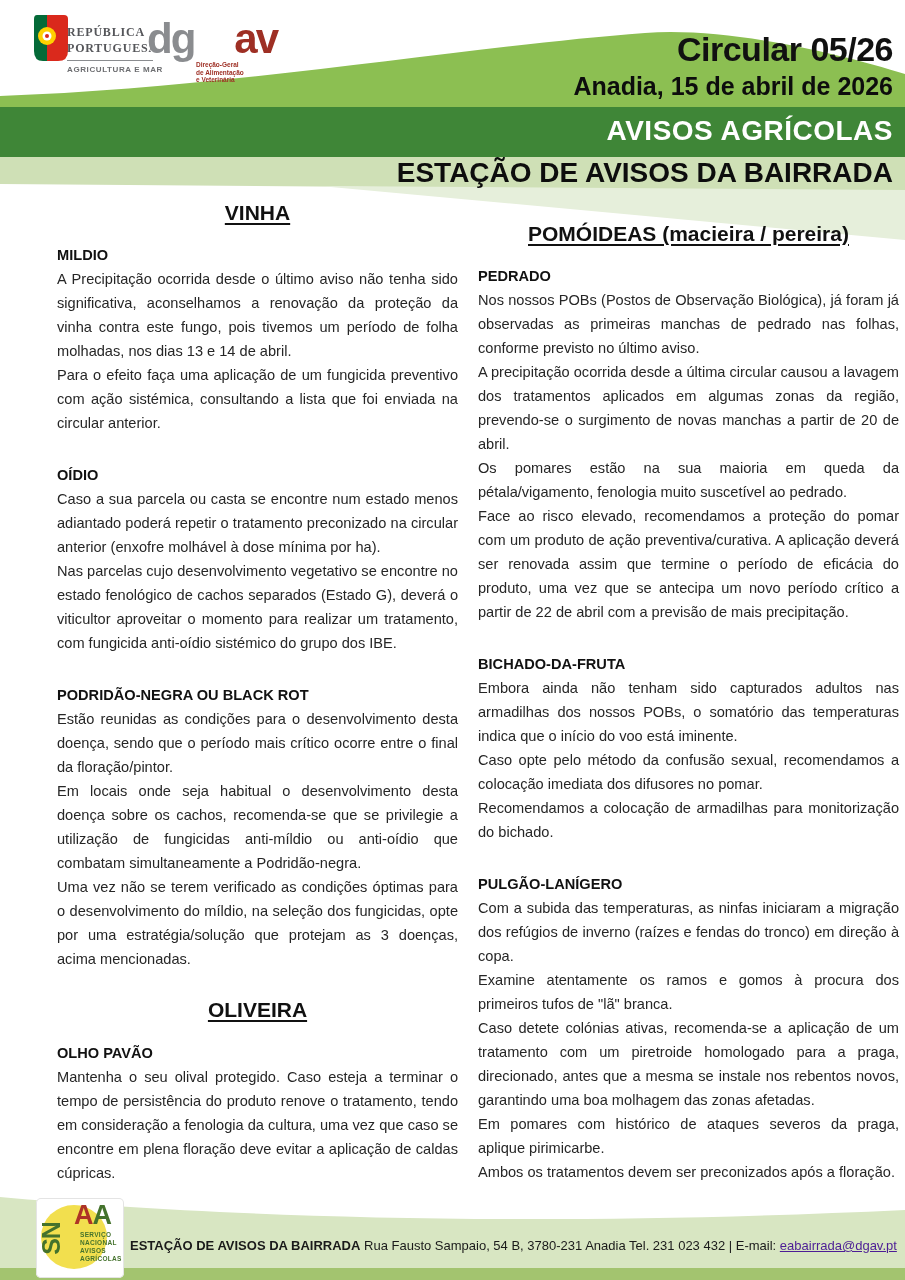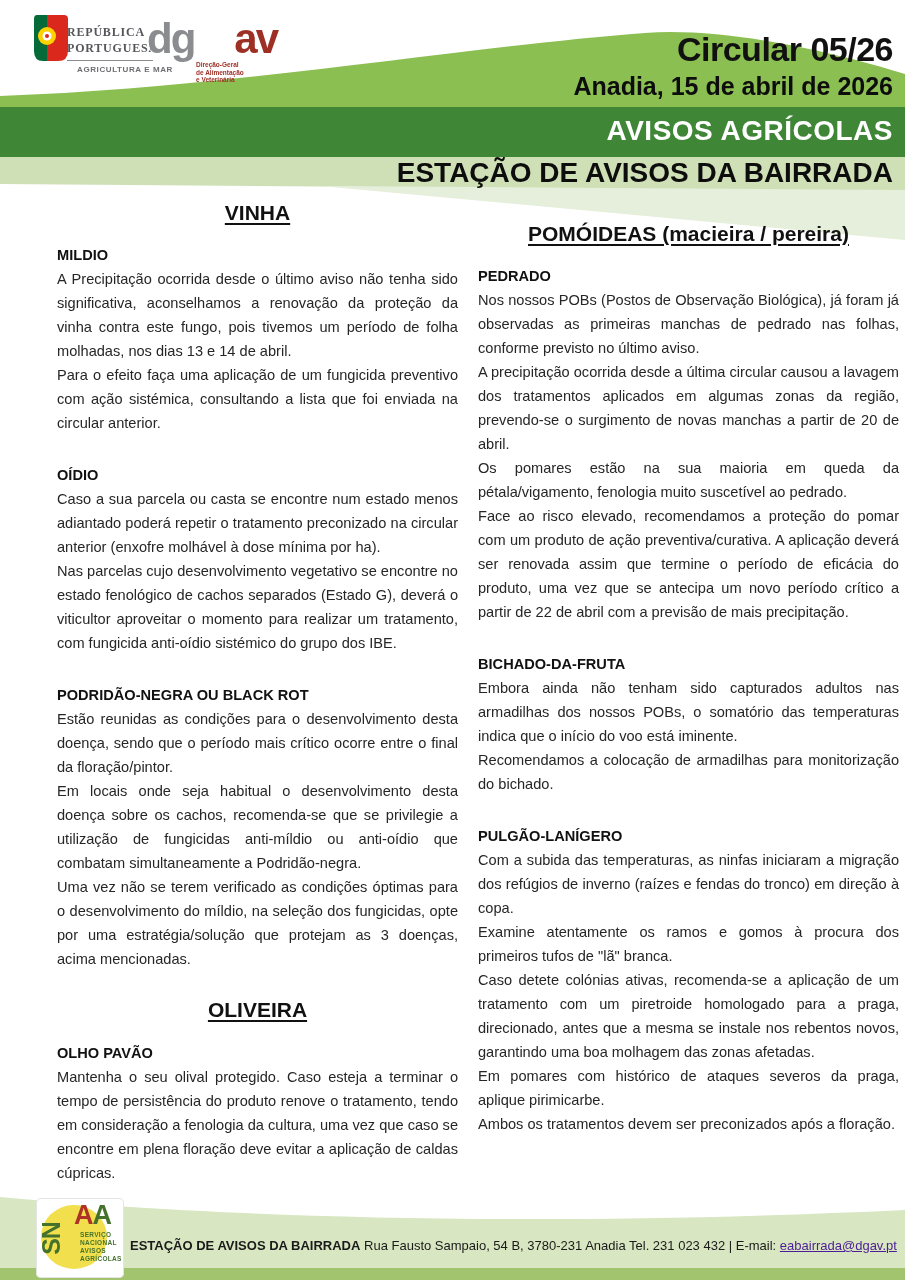--- a/index.html
+++ b/index.html
@@ -12,21 +12,21 @@
   
   .hdr-text{position:absolute;right:12px;white-space:nowrap;font-weight:bold;}
   .hdr-circular{top:30px;font-size:34px;letter-spacing:-0.5px;color:#111;}
   .hdr-date{top:72px;font-size:25px;color:#0d0d0d;}
   .hdr-banner{top:105px;font-size:28px;line-height:52px;color:#ffffff;letter-spacing:0.5px;}
   .hdr-station{top:155px;font-size:28px;line-height:35px;color:#0d0d0d;}
   .gov-logo{position:absolute;left:34px;top:15px;}
   .gov-text{position:absolute;left:67px;top:24px;font-family:"Liberation Serif",serif;
             font-size:12px;font-weight:bold;letter-spacing:0.8px;color:#55565a;line-height:16px;}
   .gov-divider{position:absolute;left:67px;top:60px;width:86px;height:1px;background:#8a8c8f;}
-  .gov-sub{position:absolute;left:77px;top:65px;font-size:8px;font-weight:bold;
+  .gov-sub{position:absolute;left:67px;top:65px;font-size:8px;font-weight:bold;
            letter-spacing:0.6px;color:#6d6e71;}
   .dgav{position:absolute;left:147px;top:18px;font-size:42px;font-weight:bold;
         letter-spacing:-2px;line-height:42px;}
   .dgav .dg{color:#8a8c8f;}
   .dgav .av{color:#9e2f24;padding-left:40px;}
   .dgav-sub{position:absolute;left:196px;top:61px;font-size:6.5px;line-height:7.5px;
             color:#9e2f24;font-weight:bold;}
   
   .col{position:absolute;font-size:14.6px;line-height:24px;text-align:justify;}
   .col-left{left:57px;top:200px;width:401px;}
@@ -131,20 +131,21 @@
       <div class="sec-head">PEDRADO</div>
       <p>Nos nossos POBs (Postos de Observação Biológica), já foram já observadas as primeiras manchas de pedrado nas folhas, conforme previsto no último aviso.</p>
       <p>A precipitação ocorrida desde a última circular causou a lavagem dos tratamentos aplicados em algumas zonas da região, prevendo-se o surgimento de novas manchas a partir de 20 de abril.</p>
       <p>Os pomares estão na sua maioria em queda da pétala/vigamento, fenologia muito suscetível ao pedrado.</p>
       <p>Face ao risco elevado, recomendamos a proteção do pomar com um produto de ação preventiva/curativa. A aplicação deverá ser renovada assim que termine o período de eficácia do produto, uma vez que se antecipa um novo período crítico a partir de 22 de abril com a previsão de mais precipitação.</p>
     </div>
 
     <div class="section">
       <div class="sec-head">BICHADO-DA-FRUTA</div>
       <p>Embora ainda não tenham sido capturados adultos nas armadilhas dos nossos POBs, o somatório das temperaturas indica que o início do voo está iminente.</p>
+      <p>Caso opte pelo método da confusão sexual, recomendamos a colocação imediata dos difusores no pomar.</p>
       <p>Recomendamos a colocação de armadilhas para monitorização do bichado.</p>
     </div>
 
     <div class="section">
       <div class="sec-head">PULGÃO-LANÍGERO</div>
       <p>Com a subida das temperaturas, as ninfas iniciaram a migração dos refúgios de inverno (raízes e fendas do tronco) em direção à copa.</p>
       <p>Examine atentamente os ramos e gomos à procura dos primeiros tufos de "lã" branca.</p>
       <p>Caso detete colónias ativas, recomenda-se a aplicação de um tratamento com um piretroide homologado para a praga, direcionado, antes que a mesma se instale nos rebentos novos, garantindo uma boa molhagem das zonas afetadas.</p>
       <p>Em pomares com histórico de ataques severos da praga, aplique pirimicarbe.</p>
       <p>Ambos os tratamentos devem ser preconizados após a floração.</p>

